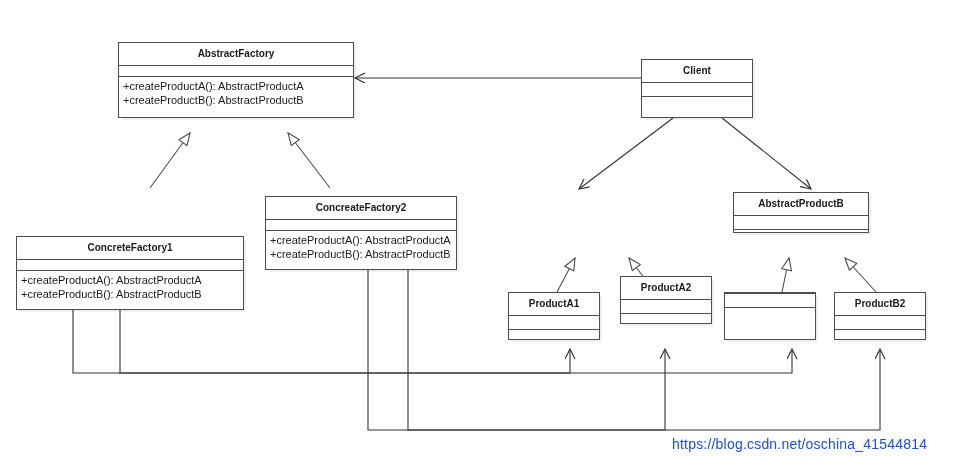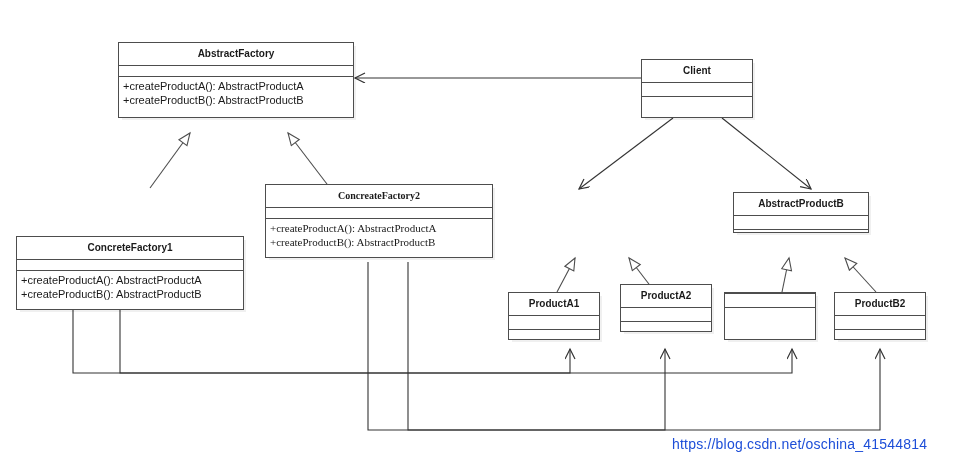--- a/index.html
+++ b/index.html
@@ -149,21 +149,21 @@
     <div class="uml-name">ConcreteFactory1</div>
     <div class="uml-sep"></div>
     <div class="uml-compartment uml-attrs"></div>
     <div class="uml-sep"></div>
     <div class="uml-compartment uml-ops">
       <div class="uml-op">+createProductA(): AbstractProductA</div>
       <div class="uml-op">+createProductB(): AbstractProductB</div>
     </div>
   </div>
 
-  <div class="uml-class" style="left:265px; top:184px; width:228px; height:74px;font-family:Liberation Serif, serif;">
+  <div class="uml-class" style="left:265px; top:196px; width:192px; height:74px;">
     <div class="uml-name">ConcreateFactory2</div>
     <div class="uml-sep"></div>
     <div class="uml-compartment uml-attrs"></div>
     <div class="uml-sep"></div>
     <div class="uml-compartment uml-ops">
       <div class="uml-op">+createProductA(): AbstractProductA</div>
       <div class="uml-op">+createProductB(): AbstractProductB</div>
     </div>
   </div>
 
@@ -177,21 +177,21 @@
   </div>
 
   <div class="uml-class" style="left:508px; top:292px; width:92px; height:48px;">
     <div class="uml-name">ProductA1</div>
     <div class="uml-sep"></div>
     <div class="uml-compartment uml-empty-short"></div>
     <div class="uml-sep"></div>
     <div class="uml-compartment uml-empty-short"></div>
   </div>
 
-  <div class="uml-class" style="left:620px; top:284px; width:92px; height:48px;">
+  <div class="uml-class" style="left:620px; top:276px; width:92px; height:48px;">
     <div class="uml-name">ProductA2</div>
     <div class="uml-sep"></div>
     <div class="uml-compartment uml-empty-short"></div>
     <div class="uml-sep"></div>
     <div class="uml-compartment uml-empty-short"></div>
   </div>
 
   <div class="uml-class" style="left:724px; top:292px; width:92px; height:48px;">
     <div class="uml-sep"></div>
     <div class="uml-compartment uml-empty-short"></div>

